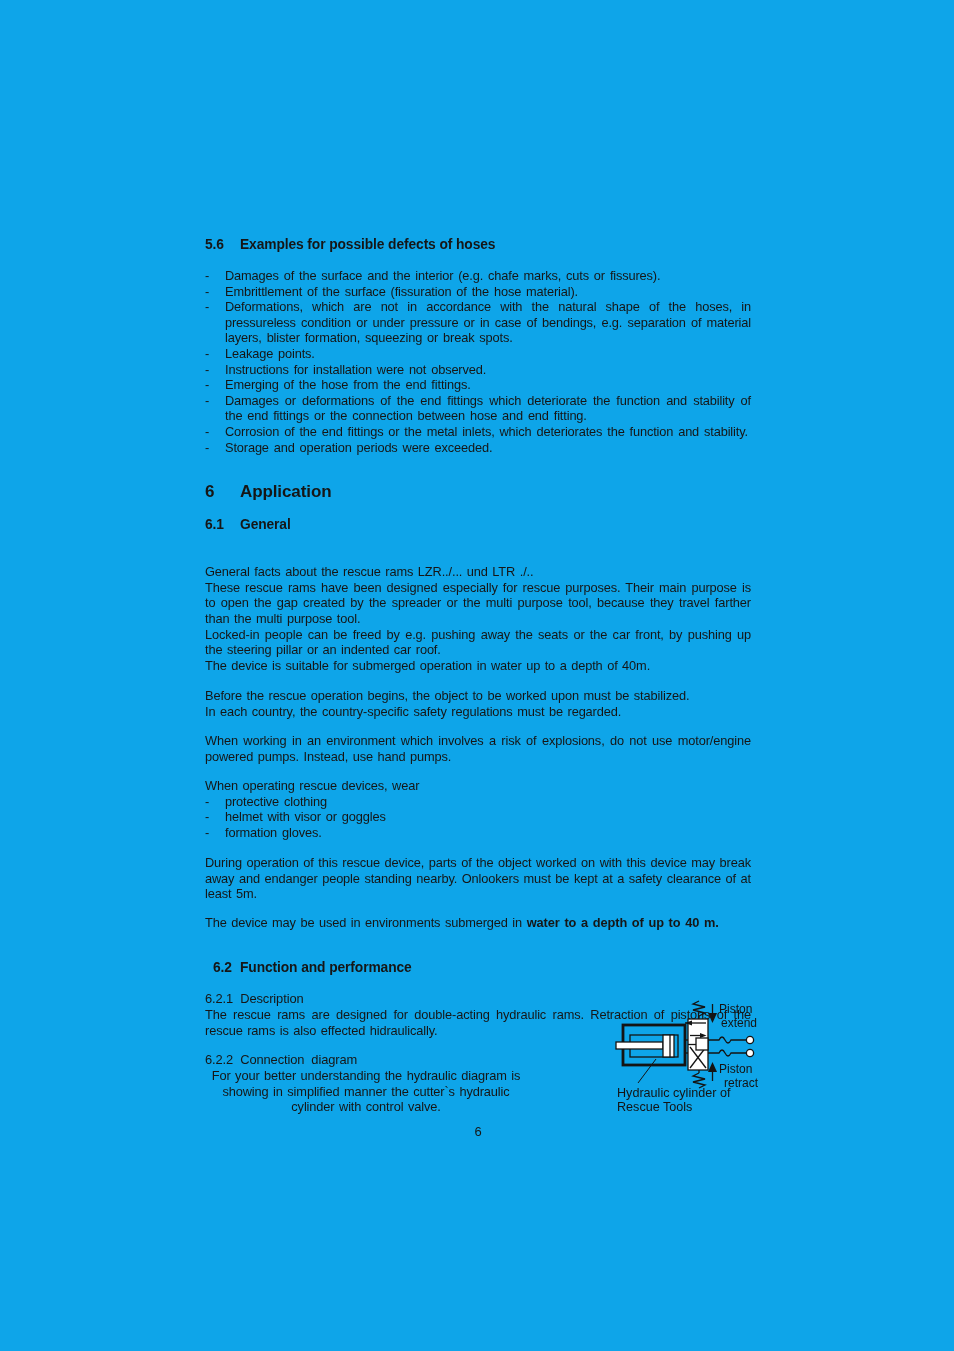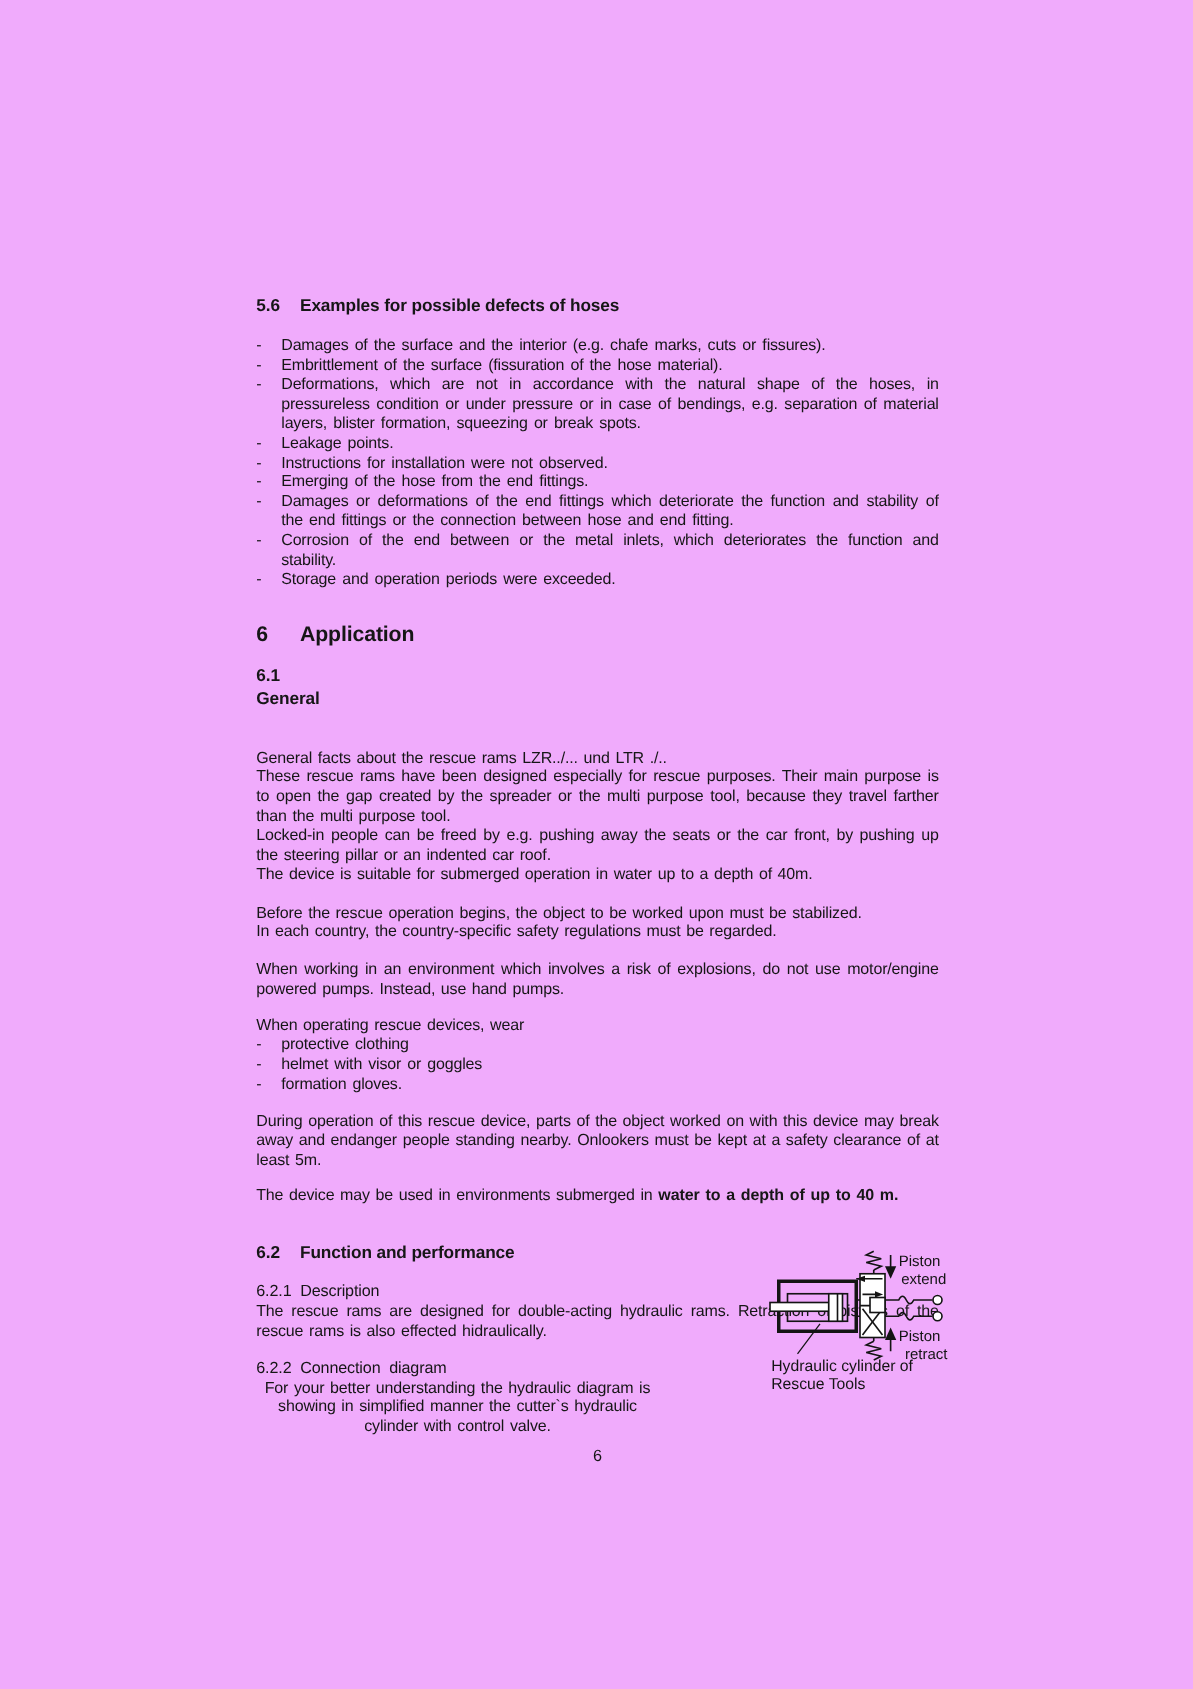--- a/index.html
+++ b/index.html
@@ -1,19 +1,19 @@
 <!DOCTYPE html>
 <html><head>
 <meta charset="utf-8">
 <style>
   html,body{margin:0;padding:0;background:#ffffff;}
   .page{
     position:relative;
     width:954px;height:1351px;
-    background:#f0abfc;
+    background:#0ea5e9;
     color:#161616;
     font-family:"Liberation Sans", sans-serif;
     overflow:hidden;
   }
   .content{
     position:absolute;left:205px;top:236px;width:546px;
   }
   
   .h-md{display:flex;font-weight:bold;font-size:13.8px;line-height:18px;letter-spacing:-0.1px;}
   .h-lg{display:flex;font-weight:bold;font-size:17px;line-height:21px;letter-spacing:-0.1px;}
@@ -76,34 +76,34 @@
       <div class="ditem">
           <span class="dash">-</span>
           <span class="dtext">Emerging of the hose from the end fittings.</span>
         </div>
       <div class="ditem">
           <span class="dash">-</span>
           <span class="dtext">Damages or deformations of the end fittings which deteriorate the function and stability of the end fittings or the connection between hose and end fitting.</span>
         </div>
       <div class="ditem">
           <span class="dash">-</span>
-          <span class="dtext">Corrosion of the end between or the metal inlets, which deteriorates the function and stability.</span>
+          <span class="dtext">Corrosion of the end fittings or the metal inlets, which deteriorates the function and stability.</span>
         </div>
       <div class="ditem">
           <span class="dash">-</span>
           <span class="dtext">Storage and operation periods were exceeded.</span>
         </div>
     </div>
 
     <div class="h-lg" style="margin-top:26px;">
       <span class="h-num">6</span>
       <span>Application</span>
     </div>
 
-    <div class="h-md" style="margin-top:14px;flex-direction:column;">
+    <div class="h-md" style="margin-top:14px;">
       <span class="h-num">6.1</span>
       <span>General</span>
     </div>
 
     <p class="p" style="margin-top:30px;font-weight:normal;">General facts about the rescue rams LZR../... und LTR ./..</p>
     <p class="p">These rescue rams have been designed especially  for rescue purposes. Their main purpose is to open the gap created by the spreader or the multi purpose tool, because they travel farther than the multi purpose tool.</p>
     <p class="p">Locked-in people can be freed by e.g. pushing away the seats or the car front, by pushing up the steering pillar or an indented car roof.</p>
     <p class="p">The device is suitable for submerged operation in water up to a depth of 40m.</p>
 
     <p class="p" style="margin-top:15px;">Before the rescue operation begins, the object to be worked upon must be stabilized.</p>
@@ -124,21 +124,21 @@
       <div class="ditem">
           <span class="dash">-</span>
           <span class="dtext">formation gloves.</span>
         </div>
     </div>
 
     <p class="p" style="margin-top:14.5px;">During operation of this rescue device, parts of the object worked on with this device may break away and endanger people standing nearby. Onlookers must be kept at a safety clearance of at least 5m.</p>
 
     <p class="p" style="margin-top:13px;"><span>The device may be used in environments submerged in </span><b>water to a depth of up to 40 m.</b></p>
 
-    <div class="h-md" style="margin-top:29px;">
+    <div class="h-md" style="margin-top:29px;text-align:center;">
       <span class="h-num">6.2</span>
       <span>Function and performance</span>
     </div>
 
     <div class="h-sm" style="margin-top:14px;">
       <span class="num">6.2.1</span><span>Description</span>
     </div>
     <p class="p">The rescue rams are designed for double-acting hydraulic rams. Retraction of pistons of the rescue rams is also effected hidraulically.</p>
 
     <div class="h-sm" style="margin-top:13.5px;">

